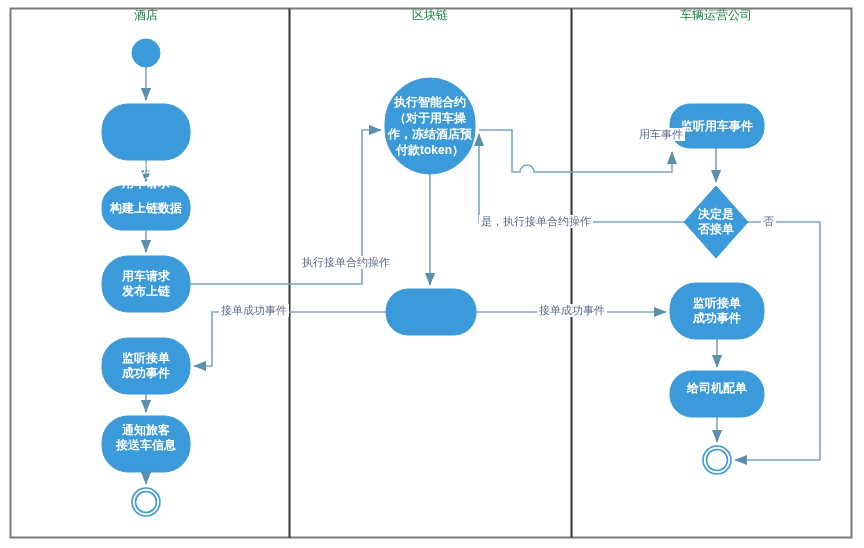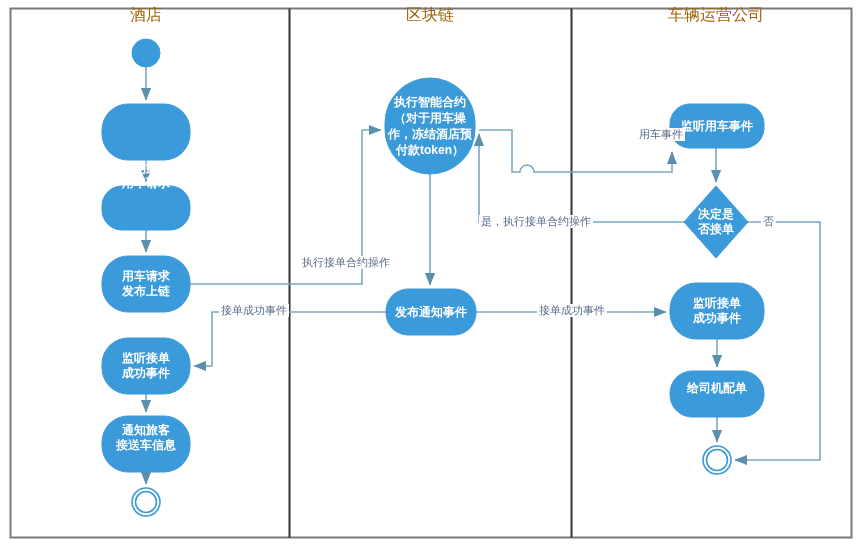--- a/index.html
+++ b/index.html
@@ -1,20 +1,20 @@
 <!DOCTYPE html>
 <html><head>
 <meta charset="utf-8">
 <style>
   html,body{margin:0;padding:0;background:#ffffff;}
   body{font-family:"DejaVu Sans","Liberation Sans",sans-serif;}
   #stage{position:relative;width:864px;height:548px;background:#ffffff;overflow:hidden;}
   #diagram{position:absolute;left:0;top:0;width:864px;height:548px;}
   .lane-title{
-    position:absolute;color:#a16207;font-size:16px;line-height:14px;
+    position:absolute;color:#15803d;font-size:12px;line-height:14px;
     text-align:center;white-space:nowrap;font-family:"DejaVu Sans","Liberation Sans",sans-serif;
   }
   .node-label{
     position:absolute;color:#ffffff;font-size:12px;line-height:15px;
     text-align:center;white-space:pre-line;font-weight:bold;
     display:flex;align-items:center;justify-content:center;
     font-family:Liberation Sans, sans-serif;
     pointer-events:none;
   }
   .edge-label{
@@ -101,36 +101,36 @@
     </g>
   </svg>
 
   <div class="lane-title" style="left:96px;top:8px;width:100px;">酒店</div>
   <div class="lane-title" style="left:380px;top:8px;width:100px;">区块链</div>
   <div class="lane-title" style="left:656px;top:8px;width:120px;">车辆运营公司</div>
 
   <div class="node-label" style="left:102px;top:104px;width:88px;height:56px;margin-top:44px;">收到旅客
 用车请求</div>
 
+  <div class="node-label" style="left:102px;top:186px;width:88px;height:44px;">构建上链数据</div>
 
   <div class="node-label" style="left:102px;top:256px;width:88px;height:56px;">用车请求
 发布上链</div>
 
   <div class="node-label" style="left:102px;top:338px;width:88px;height:56px;">监听接单
 成功事件</div>
 
   <div class="node-label" style="left:102px;top:416px;width:88px;height:44px;">通知旅客
 接送车信息</div>
 
   <div class="node-label" style="left:381px;top:78px;width:98px;height:96px;line-height:16px;">执行智能合约
 （对于用车操
 作，冻结酒店预
 付款token）</div>
 
-  <div class="node-label" style="left:386px;top:289px;width:90px;height:46px;">发布通知事件</div>
 
   <div class="node-label" style="left:670px;top:104px;width:94px;height:44px;">监听用车事件</div>
 
   <div class="node-label" style="left:684px;top:204px;width:64px;height:36px;line-height:15px;">决定是
 否接单</div>
 
   <div class="node-label" style="left:670px;top:283px;width:94px;height:56px;">监听接单
 成功事件</div>
 
   <div class="node-label" style="left:670px;top:371px;width:94px;height:34px;">给司机配单</div>

